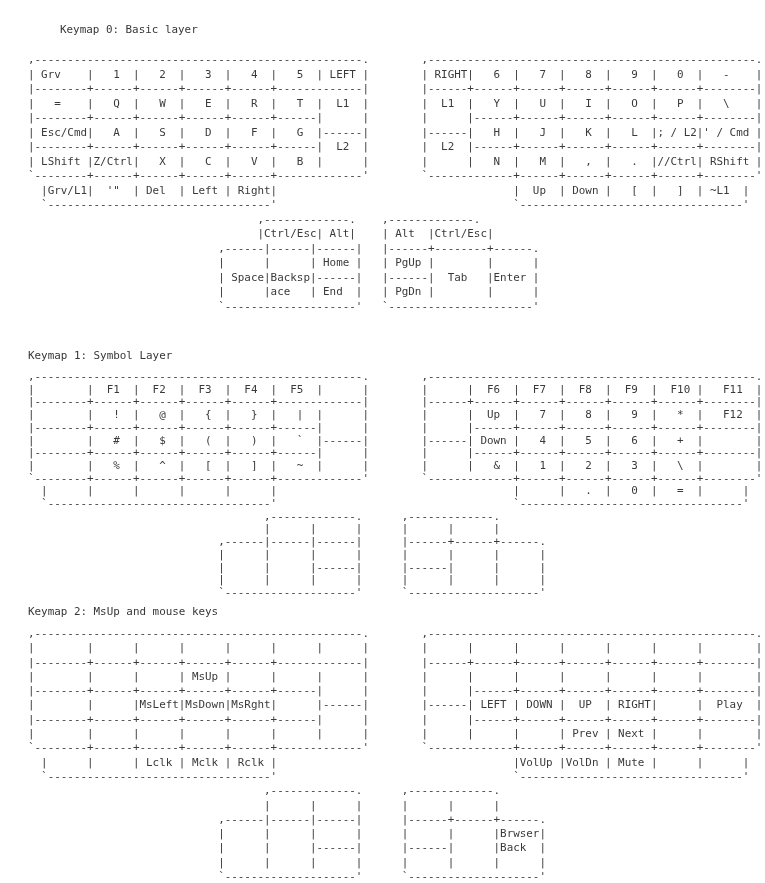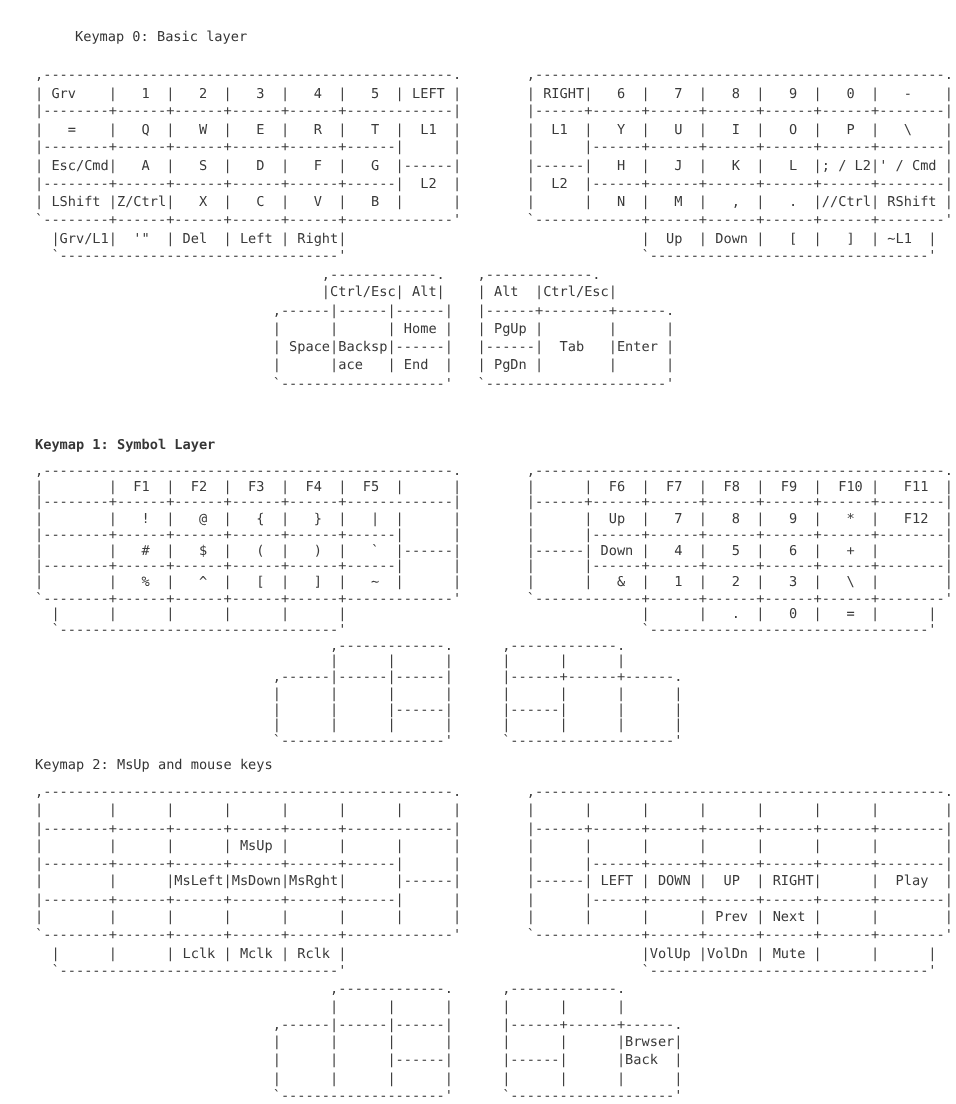--- a/index.html
+++ b/index.html
@@ -23,21 +23,21 @@
     position: absolute;
     left: 28px;
     margin: 0;
     font-family: "DejaVu Sans Mono", "Liberation Mono", monospace;
     font-size: 10.9px;
     color: #3a3a3a;
     white-space: pre;
     letter-spacing: 0;
   }
   .t0 { top: 23px; padding-left: 32px; }
-  .t1 { top: 349px; font-weight: bold; }
+  .t1 { top: 349px; }
   .t2 { top: 605px; }
   .a0 { top: 53px;  line-height: 14.5px; }
   .a1 { top: 371px; line-height: 12.7px; }
   .a2 { top: 627px; line-height: 14.3px; }
 </style>
 </head>
 <body>
 
 <div class="km-title t0">Keymap 0: Basic layer</div>
 <pre class="km-art a0">,--------------------------------------------------.        ,--------------------------------------------------.

